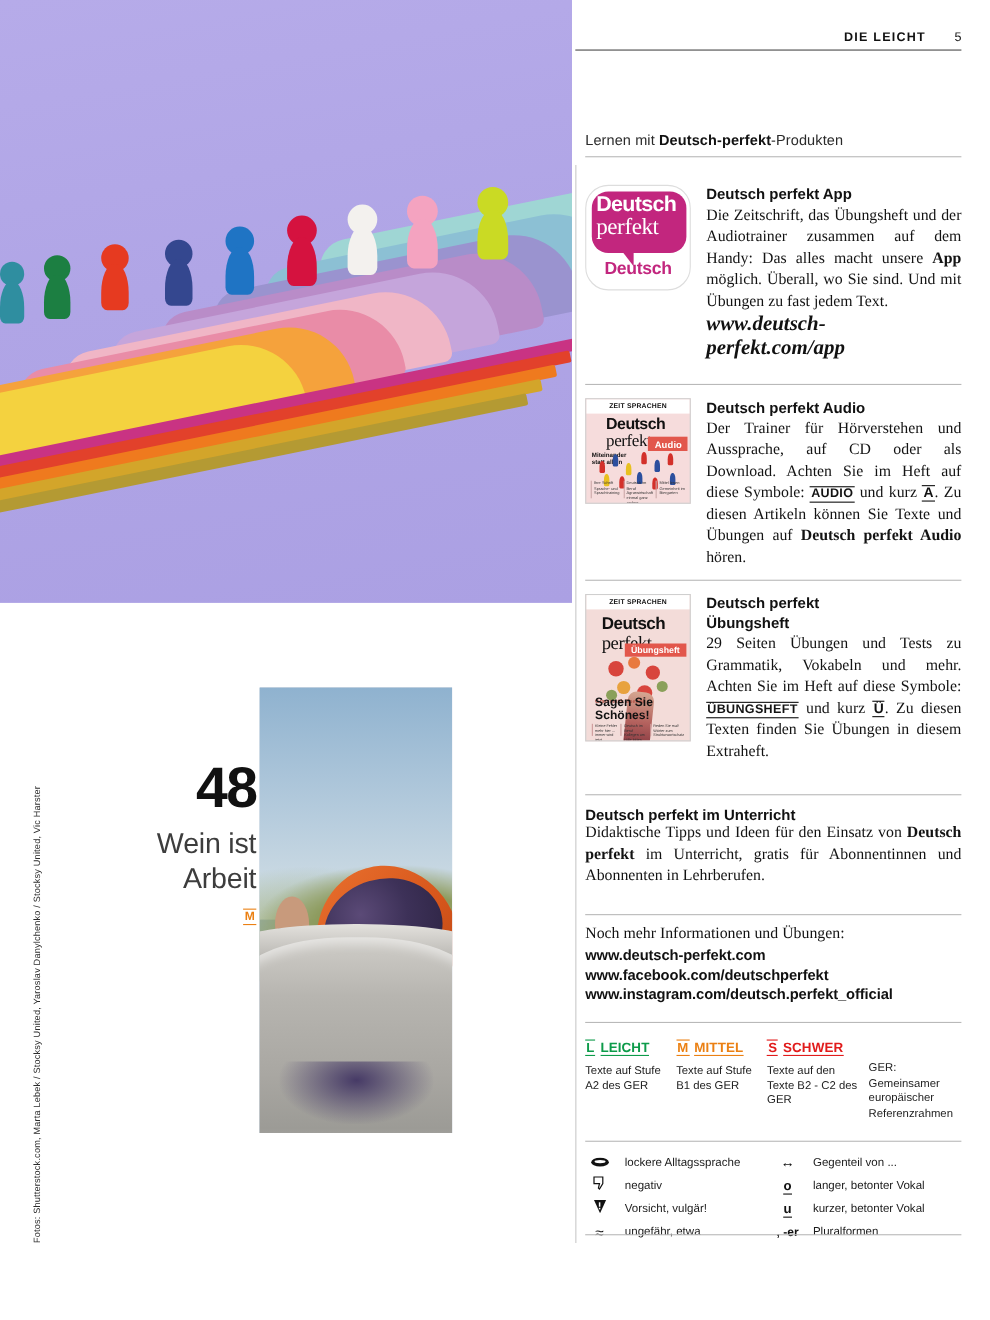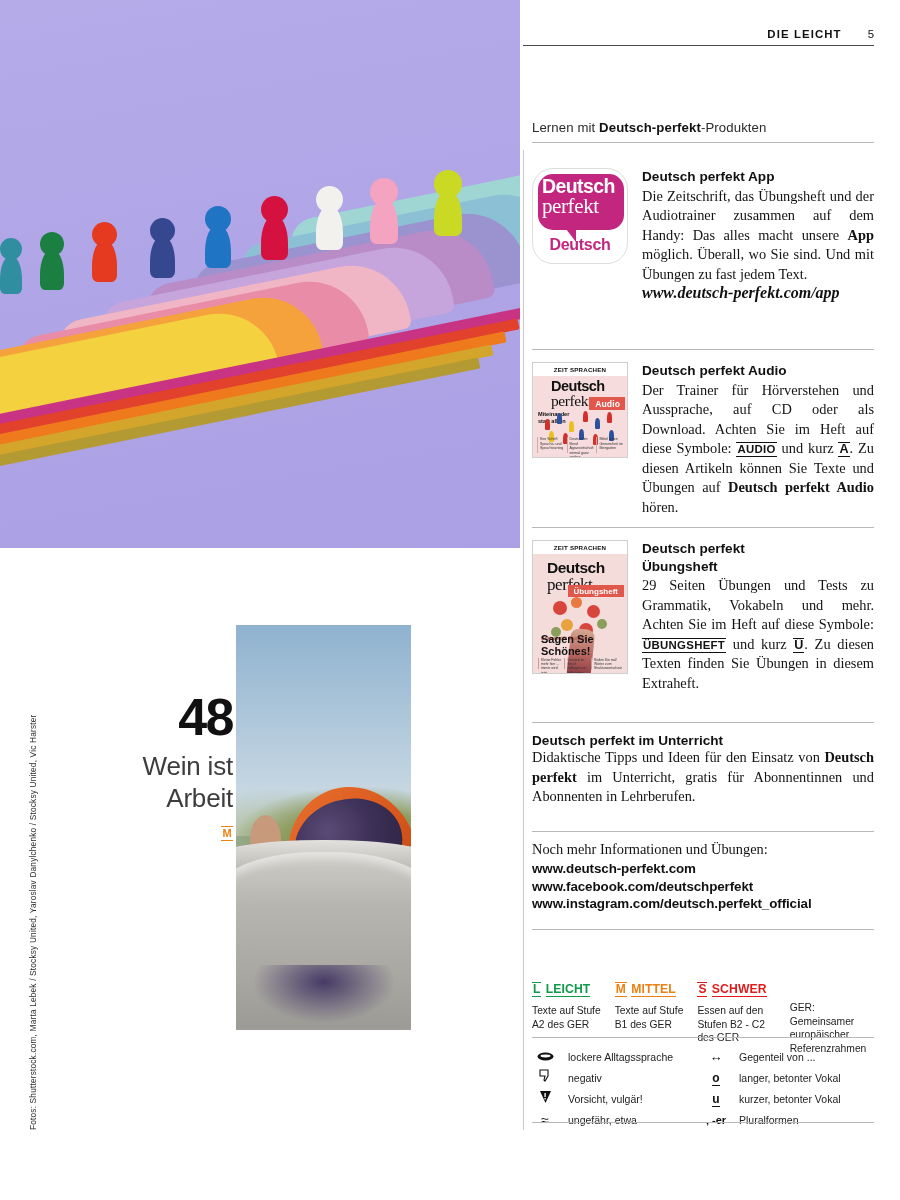--- a/index.html
+++ b/index.html
@@ -139,21 +139,21 @@
     margin-bottom: 1px;
   }
   .prod-p {
     font-family:"Liberation Serif", serif;
     font-size: 14.4px; line-height: 19.6px; color:#131313;
     text-align: justify;
   }
   .prod-p b { font-weight:700; }
   .prod-url {
     font-family:"Liberation Serif", serif; font-style: italic; font-weight:700;
-    font-size: 16px; color:#111;
+    font-size: 19px; color:#111;
   }
   .symbolbox {
     font-family:"Liberation Sans", sans-serif; font-weight:700;
     font-size: 11.4px; letter-spacing:.3px;
     border-top:1.4px solid #111; border-bottom:1.4px solid #111;
     padding: 0 1px; line-height: 13px; display:inline-block;
   }
   .symbol-a {
     font-family:"Liberation Sans", sans-serif; font-weight:700; font-size: 12.6px;
     border-top:1.4px solid #111; border-bottom:1.4px solid #111;
@@ -242,21 +242,21 @@
   .unter-p { font-family:"Liberation Serif", serif; font-size: 14.4px;
              line-height: 19.6px; color:#131313; text-align: justify; }
   .unter-p b { font-weight:700; }
   .noch-p { font-family:"Liberation Serif", serif; font-size: 14.4px;
             line-height: 19.4px; color:#131313; }
   .weblist { margin-top:1px; }
   .weblist div { font-size: 13.4px; font-weight:700; color:#111;
                  line-height: 17.5px; letter-spacing:-.1px; }
 
   
-  .levels { display:flex; gap: 0; margin-top: 36px; }
+  .levels { display:flex; gap: 0; }
   .lvl { width: 86px; padding-right: 6px; }
   .lvl-letter { font-size: 12px; font-weight:700; display:inline-block;
                 border-top:1.5px solid currentColor; border-bottom:1.5px solid currentColor;
                 padding:0 1px; line-height: 13px; margin-bottom: 7px; }
   .lvl-name { font-size: 12.2px; font-weight:700; letter-spacing:.1px;
               border-bottom: 1.5px solid currentColor; display:inline-block;
               line-height:14px; margin-bottom: 5px; }
   .lvl-desc { font-size: 10.3px; color:#222; line-height: 13.5px; }
   .ger { width: 88px; font-size: 10.3px; color:#222; line-height: 13.5px; }
 
@@ -510,21 +510,21 @@
         <div class="lvl-desc">Texte auf Stufe A2 des GER</div>
       </div>
       <div class="lvl">
         <div class="lvl-letter" style="color:#eb8013;">M</div>
         <div class="lvl-name" style="color:#eb8013;">MITTEL</div>
         <div class="lvl-desc">Texte auf Stufe B1 des GER</div>
       </div>
       <div class="lvl" style="width:96px;">
         <div class="lvl-letter" style="color:#e11b1b;">S</div>
         <div class="lvl-name" style="color:#e11b1b;">SCHWER</div>
-        <div class="lvl-desc">Essen auf den Stufen B2 - C2 des GER</div>
+        <div class="lvl-desc">Texte auf den Texte B2 - C2 des GER</div>
       </div>
       <div class="ger" style="padding-top:22px;">GER: Gemeinsamer europäischer Referenzrahmen</div>
     </div>
   </div>
 
   <div class="rcol" style="top:1037px;">
     <div class="hr"></div>
   </div>
 
   <div class="rcol" style="top:1046px;">

